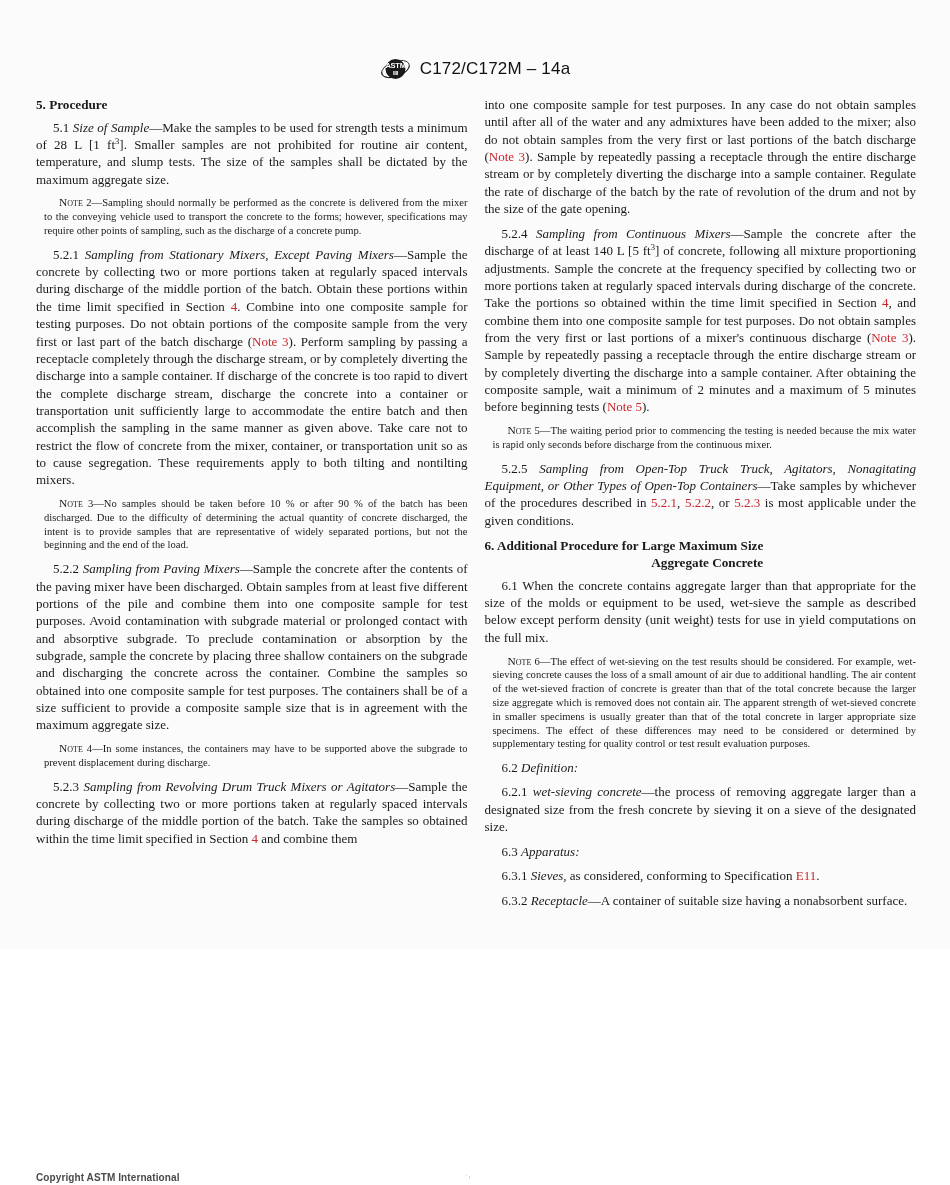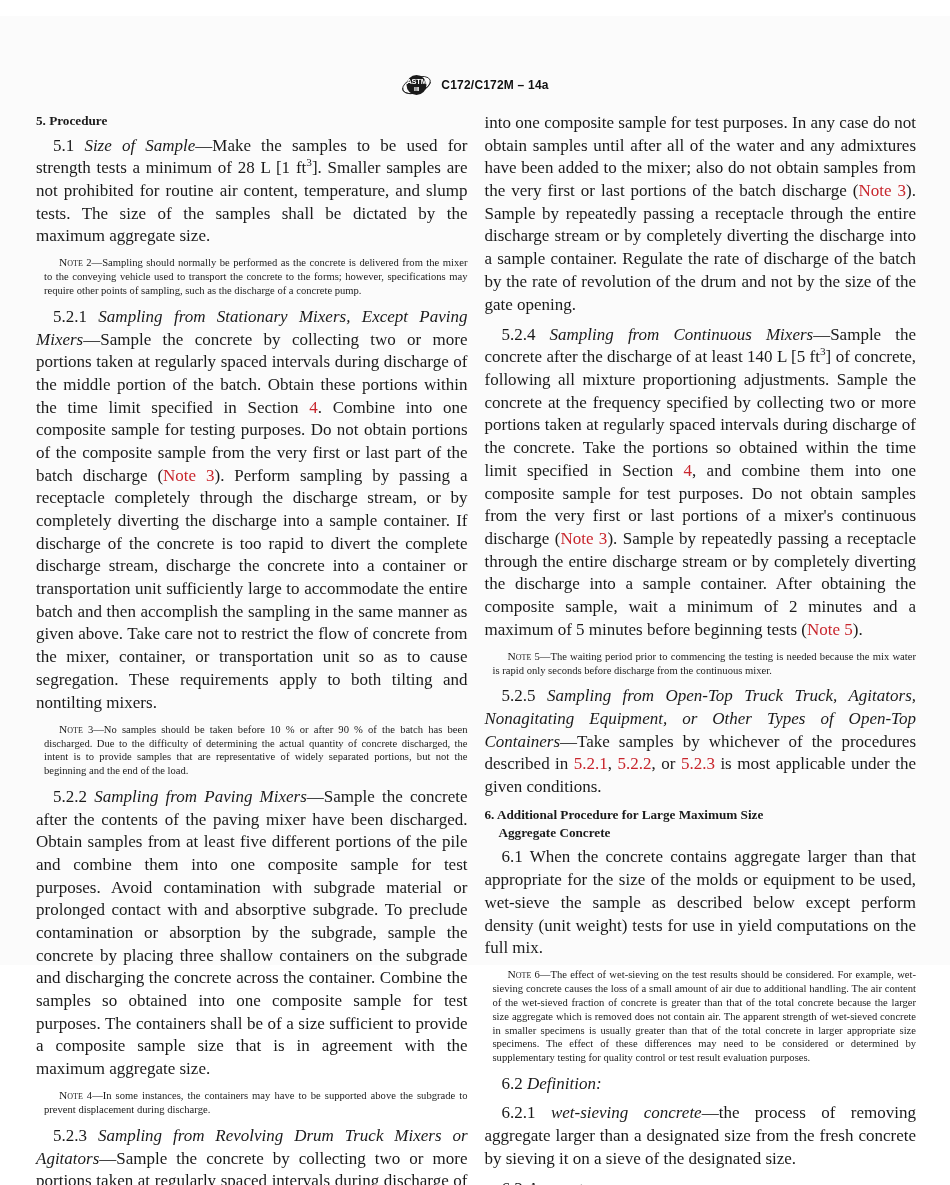--- a/index.html
+++ b/index.html
@@ -11,21 +11,21 @@
     width: 950px;
     height: 1185px;
     position: relative;
     font-family: "Liberation Serif", "DejaVu Serif", serif;
     color: #1a1a1a;
     overflow: hidden;
   }
 
   .page {
     position: absolute;
-    left: 0; top: 16px;
+    left: 0; top: 0;
     width: 950px;
     height: 949px;
     background: #fbfbfb;
   }
 
   
   .header {
     position: absolute;
     left: 0;
     top: 56px;
@@ -35,22 +35,22 @@
     justify-content: center;
     gap: 9px;
   }
   .astm-logo {
     width: 31px;
     height: 26px;
     display: block;
   }
   .designation {
     font-family: "Liberation Sans", "DejaVu Sans", sans-serif;
-    font-size: 12px;
-    font-weight: bold;
+    font-size: 17px;
+    font-weight: normal;
     letter-spacing: 0.2px;
     color: #111111;
     white-space: nowrap;
     text-align: center;
   }
 
   
   .columns {
     position: absolute;
     left: 36px;
@@ -67,24 +67,25 @@
   .sec-head {
     font-size: 13.2px;
     font-weight: bold;
     line-height: 1.33;
     margin: 0 0 5px 0;
     text-indent: 0;
   }
   .sec-head .cont {
     display: block;
     padding-left: 14px;
+    text-align: center;
   }
 
   p.para {
-    font-size: 17px;
+    font-size: 13px;
     line-height: 1.335;
     margin: 0 0 7.5px 0;
     text-align: justify;
     text-indent: 17px;
     hyphens: manual;
   }
   p.para.tight {
     margin-bottom: 7px;
   }
   p.para.cont {

